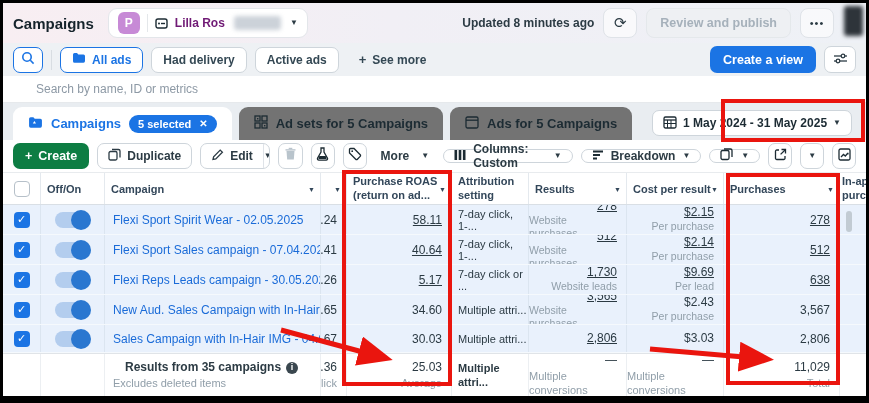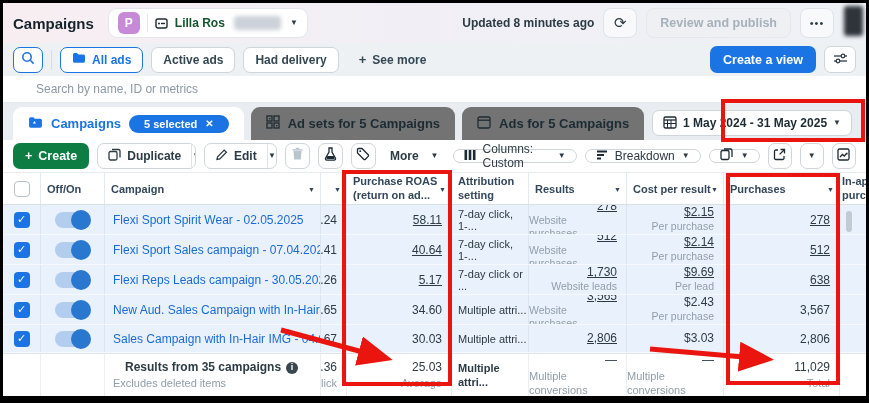--- a/index.html
+++ b/index.html
@@ -10,21 +10,21 @@
     background:#fff; overflow:hidden;
     font-family:"Liberation Sans", sans-serif; color:#1c2b33;
   }
   
   .topbar{height:40px;display:flex;align-items:center;background:linear-gradient(90deg,#f8eef2 0%,#f1eff5 45%,#eef1f6 100%);padding:0 10px;}
   .page-title{font-size:15px;font-weight:bold;color:#15232b;}
   .account-pill{display:flex;align-items:center;gap:7px;background:#fff;border:1px solid #e3e6ea;border-radius:9px;height:30px;padding:0 9px;margin-left:14px;width:200px;position:relative;}
   .avatar{width:22px;height:22px;border-radius:6px;background:#c78ad6;color:#fff;font-weight:bold;font-size:12px;display:flex;align-items:center;justify-content:center;flex:0 0 auto;}
   .pill-div{width:1px;height:18px;background:#e4e7ea;}
   .acct-icon svg{display:block}
-  .acct-name{font-size:12px;font-weight:bold;color:#14532d;white-space:nowrap;}
+  .acct-name{font-size:12px;font-weight:bold;color:#701a75;white-space:nowrap;}
   .blurred-name{flex:1;height:14px;margin:0 2px;background:#ccd2d9;border-radius:3px;filter:blur(2px);}
   .caret{font-size:8px;color:#2c3b44;line-height:1;}
   .topbar-right{margin-left:auto;display:flex;align-items:center;gap:9px;padding-right:22px;}
   .updated{font-size:12px;font-weight:bold;color:#2c3b44;}
   .tb-iconbtn{width:34px;height:30px;border:1px solid #dfe3e8;border-radius:8px;background:rgba(255,255,255,.6);display:flex;align-items:center;justify-content:center;font-size:15px;color:#2c3b44;}
   .review-btn{height:30px;border:1px solid #e4e8eb;border-radius:8px;background:#eef0f3;color:#a6b1bb;font-weight:bold;font-size:12.5px;padding:0 13px;display:flex;align-items:center;}
   .dark-blob{position:absolute;right:3px;top:3px;width:19px;height:30px;background:#2e343a;filter:blur(2px);border-radius:3px;}
   
   .filterbar{height:33px;background:#eef1f4;display:flex;align-items:center;gap:8px;padding:0 10px;}
   .chip{height:26px;border:1px solid #ced5db;background:#fff;border-radius:7px;font-size:12px;font-weight:bold;color:#344854;padding:0 11px;display:flex;align-items:center;gap:6px;}
@@ -36,33 +36,33 @@
   .create-view{margin-left:auto;height:27px;background:#1b74e4;border:none;border-radius:7px;color:#fff;font-weight:bold;font-size:12.5px;padding:0 13px;display:flex;align-items:center;}
   .sliders-btn{width:32px;height:27px;border:1px solid #ced5db;border-radius:7px;background:#fff;display:flex;align-items:center;justify-content:center;}
   
   .searchrow{height:27px;background:#fff;border-bottom:1px solid #e6e9ec;display:flex;align-items:center;padding-left:33px;}
   .searchrow input{border:none;outline:none;width:70%;font-family:"Liberation Sans",sans-serif;font-size:12px;color:#1c2b33;}
   .searchrow input::placeholder{color:#8d99a5;}
   
   .tabsrow{height:37px;background:#e9edf1;display:flex;align-items:flex-end;padding-left:10px;position:relative;}
   .tab{height:33px;display:flex;align-items:center;gap:8px;padding:0 15px;border-radius:9px 9px 0 0;font-size:13px;font-weight:bold;background:#737373;color:#1c2b33;margin-right:7px;}
   .tab-active{background:#fff;color:#1b74e4;}
-  .sel-badge{background:#1b74e4;color:#fff;border-radius:12px;font-size:11px;font-weight:bold;padding:3px 15px;display:flex;gap:8px;align-items:center;}
+  .sel-badge{background:#1b74e4;color:#fff;border-radius:12px;font-size:11px;font-weight:bold;padding:3px 9px;display:flex;gap:8px;align-items:center;}
   .badge-x{font-size:10px;cursor:pointer;}
   .date-btn{position:absolute;right:14px;top:7px;height:26px;background:#fff;border:1px solid #ced5db;border-radius:7px;display:flex;align-items:center;gap:6px;padding:0 10px;font-size:12px;font-weight:bold;color:#1c2b33;}
   
   .toolbar{height:33px;background:#fff;display:flex;align-items:center;gap:8px;padding:0 10px;border-bottom:1px solid #e8ebee;}
   .btn-green{height:26px;background:#0d7d43;border:none;border-radius:7px;color:#fff;font-weight:bold;font-size:12.5px;padding:0 12px;display:flex;align-items:center;gap:6px;}
   .split{display:flex;height:26px;border:1px solid #ced5db;border-radius:7px;overflow:hidden;background:#fff;}
   .split .main{display:flex;align-items:center;gap:6px;padding:0 10px;font-size:12px;font-weight:bold;color:#2c3b44;border-right:1px solid #dfe3e8;}
   .split .drop{display:flex;align-items:center;justify-content:center;width:24px;}
   .tool-icon{width:30px;height:26px;border:1px solid #ced5db;border-radius:7px;background:#fff;display:flex;align-items:center;justify-content:center;}
   .tool-text{display:flex;align-items:center;gap:12px;font-size:12px;font-weight:bold;color:#2c3b44;padding:0 6px;}
   .toolbar-right{margin-left:auto;display:flex;align-items:center;gap:8px;}
-  .btn-outline{height:14px;border:1px solid #ced5db;border-radius:7px;background:#fff;display:flex;align-items:center;gap:7px;padding:0 10px;font-size:12px;font-weight:normal;color:#2c3b44;}
+  .btn-outline{height:14px;border:1px solid #ced5db;border-radius:7px;background:#fff;display:flex;align-items:center;gap:7px;padding:0 10px;font-size:12px;font-weight:bold;color:#2c3b44;}
   
   .grid{display:grid;grid-template-columns:38px 64px 216px 26px 105px 77px 98px 97px 116px 1fr;}
   .thead{height:32px;background:#fff;border-bottom:1px solid #d9dfe5;font-size:11px;font-weight:bold;color:#33475a;}
   .th{display:flex;align-items:center;border-right:1px solid #e4e9ee;padding:0 6px;position:relative;overflow:hidden;}
   .th .caret{position:absolute;right:5px;top:50%;transform:translateY(-50%);font-size:7px;color:#33475a;}
   .th-lines{display:flex;flex-direction:column;line-height:1.25;}
   .trow{height:30px;background:#e9f1fc;border-bottom:1px solid #f5f9fd;}
   .trow:last-child{height:28px;}
   .cell{display:flex;align-items:center;border-right:1px solid #dbe5f0;overflow:hidden;}
   .c-check{justify-content:center;}
@@ -135,24 +135,24 @@
     <div class="vdiv"></div>
     <div class="chip chip-active">
       <span>
         <svg width="14" height="12" viewBox="0 0 14 12">
             <path d="M1 2.5 Q1 1 2.5 1 H5 l1.3 1.5 H11.5 Q13 2.5 13 4 v5 Q13 10.8 11.5 10.8 H2.5 Q1 10.8 1 9.3 Z" fill="#1b74e4"></path>
           </svg>
       </span>
       <span>All ads</span>
     </div>
     <div class="chip">
+      <span>Had delivery</span>
+    </div>
+    <div class="chip">
       <span>Active ads</span>
-    </div>
-    <div class="chip">
-      <span>Had delivery</span>
     </div>
     <div class="chip chip-ghost">
       <span class="plus-glyph">+</span>
       <span>See more</span>
     </div>
     <div class="create-view">Create a view</div>
     <div class="sliders-btn">
       <span>
         <svg width="15" height="13" viewBox="0 0 15 13">
             <line x1="1" y1="4" x2="14" y2="4" stroke="#2c3b44" stroke-width="1.3"></line>

